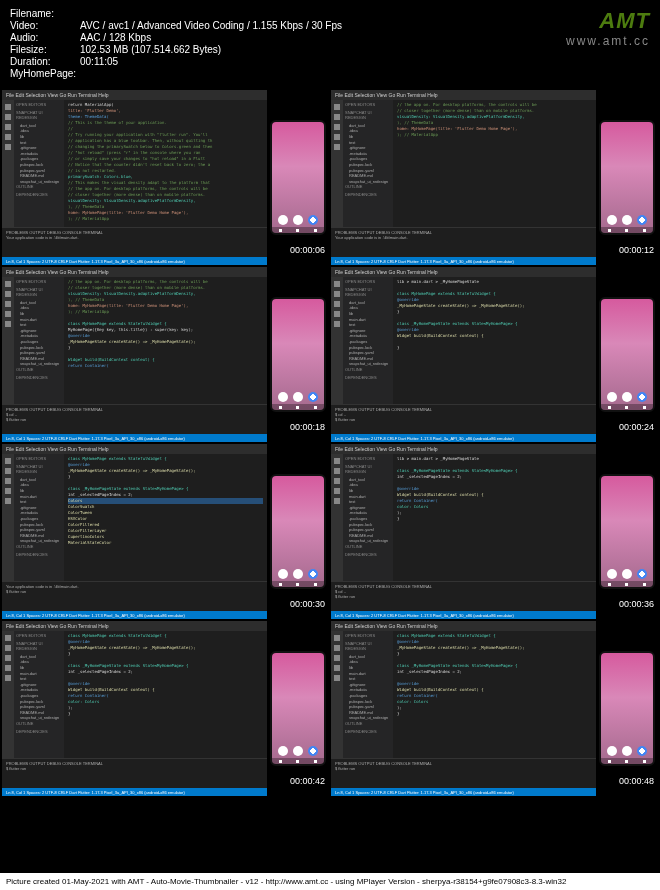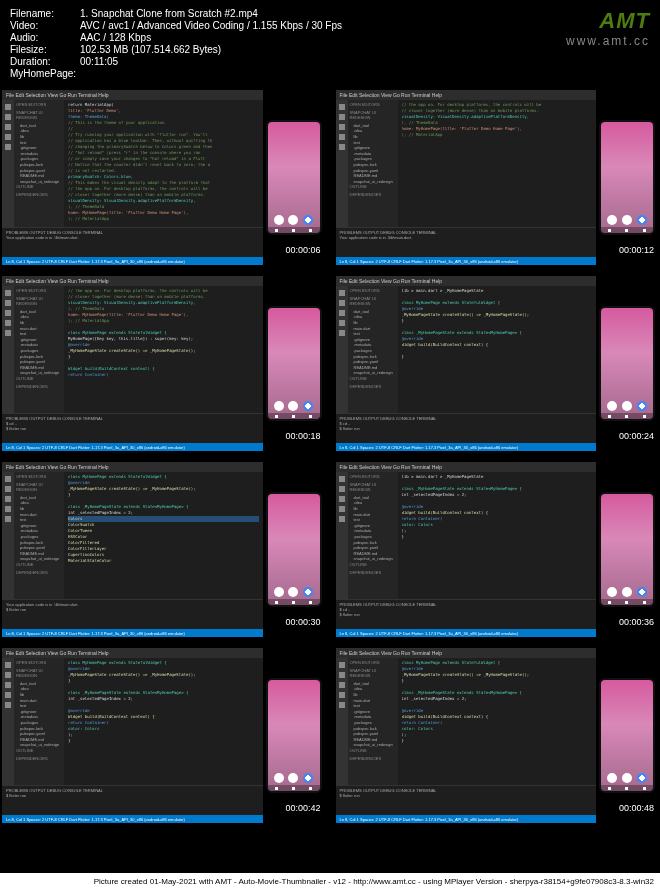--- a/index.html
+++ b/index.html
@@ -5,21 +5,21 @@
     * { margin: 0; padding: 0; box-sizing: border-box; }
     body { width: 660px; height: 890px; background: #000; font-family: Arial, sans-serif; overflow: hidden; }
     .container { width: 100%; height: 100%; background: #000; position: relative; }
     .header { background: #000; color: #fff; padding: 8px 10px; font-size: 10px; position: relative; }
     .header-row { display: flex; margin-bottom: 1px; }
     .header-label { width: 70px; flex-shrink: 0; }
     .header-value { flex: 1; }
     .logo { position: absolute; right: 10px; top: 8px; text-align: right; }
     .logo-text { font-size: 22px; font-weight: bold; font-style: italic; color: #4d7c0f; letter-spacing: 1px; }
     .logo-url { font-size: 12px; color: #888; letter-spacing: 2px; }
-    .thumbs { display: grid; grid-template-columns: 1fr 1fr; gap: 11px; padding: 2px; background: #000; }
+    .thumbs { display: grid; grid-template-columns: 1fr 1fr; gap: 2px; padding: 2px; background: #000; }
     .thumb { position: relative; background: #1e1e1e; height: 175px; overflow: hidden; }
     .thumb-content { display: flex; height: 100%; }
     .ide { flex: 1; background: #1e1e1e; display: flex; flex-direction: column; font-size: 4px; color: #888; }
     .ide-menu { background: #2d2d2d; padding: 2px 4px; font-size: 5px; color: #ccc; }
     .ide-body { display: flex; flex: 1; }
     .ide-activity { width: 12px; background: #333; display: flex; flex-direction: column; align-items: center; padding: 4px 0; gap: 4px; }
     .ide-activity span { width: 6px; height: 6px; background: #888; }
     .ide-sidebar { width: 50px; background: #252526; padding: 2px; font-size: 4px; color: #aaa; line-height: 1.4; }
     .ide-sidebar-title { color: #888; font-size: 4px; margin-bottom: 2px; }
     .ide-sidebar-item { padding-left: 4px; }
@@ -35,30 +35,29 @@
     .ide-status { height: 8px; background: #007acc; font-size: 4px; color: #fff; padding: 0 4px; display: flex; align-items: center; }
     .phone { width: 62px; background: #000; padding: 4px 2px; display: flex; align-items: center; justify-content: center; }
     .phone-frame { width: 56px; height: 115px; background: #000; border: 2px solid #111; border-radius: 6px; position: relative; overflow: hidden; }
     .phone-screen { width: 100%; height: 100%; background: linear-gradient(180deg, #d65a9e 0%, #d988b8 40%, #a56a8e 100%); position: relative; }
     .phone-dock { position: absolute; bottom: 8px; left: 0; right: 0; display: flex; justify-content: space-around; padding: 0 4px; }
     .phone-icon { width: 10px; height: 10px; border-radius: 50%; background: #fff; }
     .phone-icon.g { background: radial-gradient(circle, #fff 40%, #4285f4 40%); }
     .phone-nav { position: absolute; bottom: 0; left: 0; right: 0; height: 6px; background: rgba(0,0,0,0.3); display: flex; justify-content: space-around; align-items: center; }
     .phone-nav span { width: 3px; height: 3px; background: #fff; }
     .timestamp { position: absolute; bottom: 10px; right: 4px; color: #fff; font-size: 9px; font-family: Arial; text-shadow: 1px 1px 1px #000; }
-    .footer { background: #fff; color: #000; font-size: 8px; padding: 4px 6px; position: absolute; bottom: 0; left: 0; right: 0; text-align: right; }
+    .footer { background: #fff; color: #000; font-size: 8px; padding: 4px 6px; position: absolute; bottom: 0; left: 0; right: 0; }
   </style>
 </head>
 <body>
 
 <div class="container">
   <div class="header">
     <div class="header-row">
       <div class="header-label">Filename:</div>
-      <div class="header-value">1. Snapchat Clone from Scratch #2.mp4</div>
     </div>
     <div class="header-row">
       <div class="header-label">Video:</div>
       <div class="header-value">AVC / avc1 / Advanced Video Coding / 1.155 Kbps / 30 Fps</div>
     </div>
     <div class="header-row">
       <div class="header-label">Audio:</div>
       <div class="header-value">AAC / 128 Kbps</div>
     </div>
     <div class="header-row">

